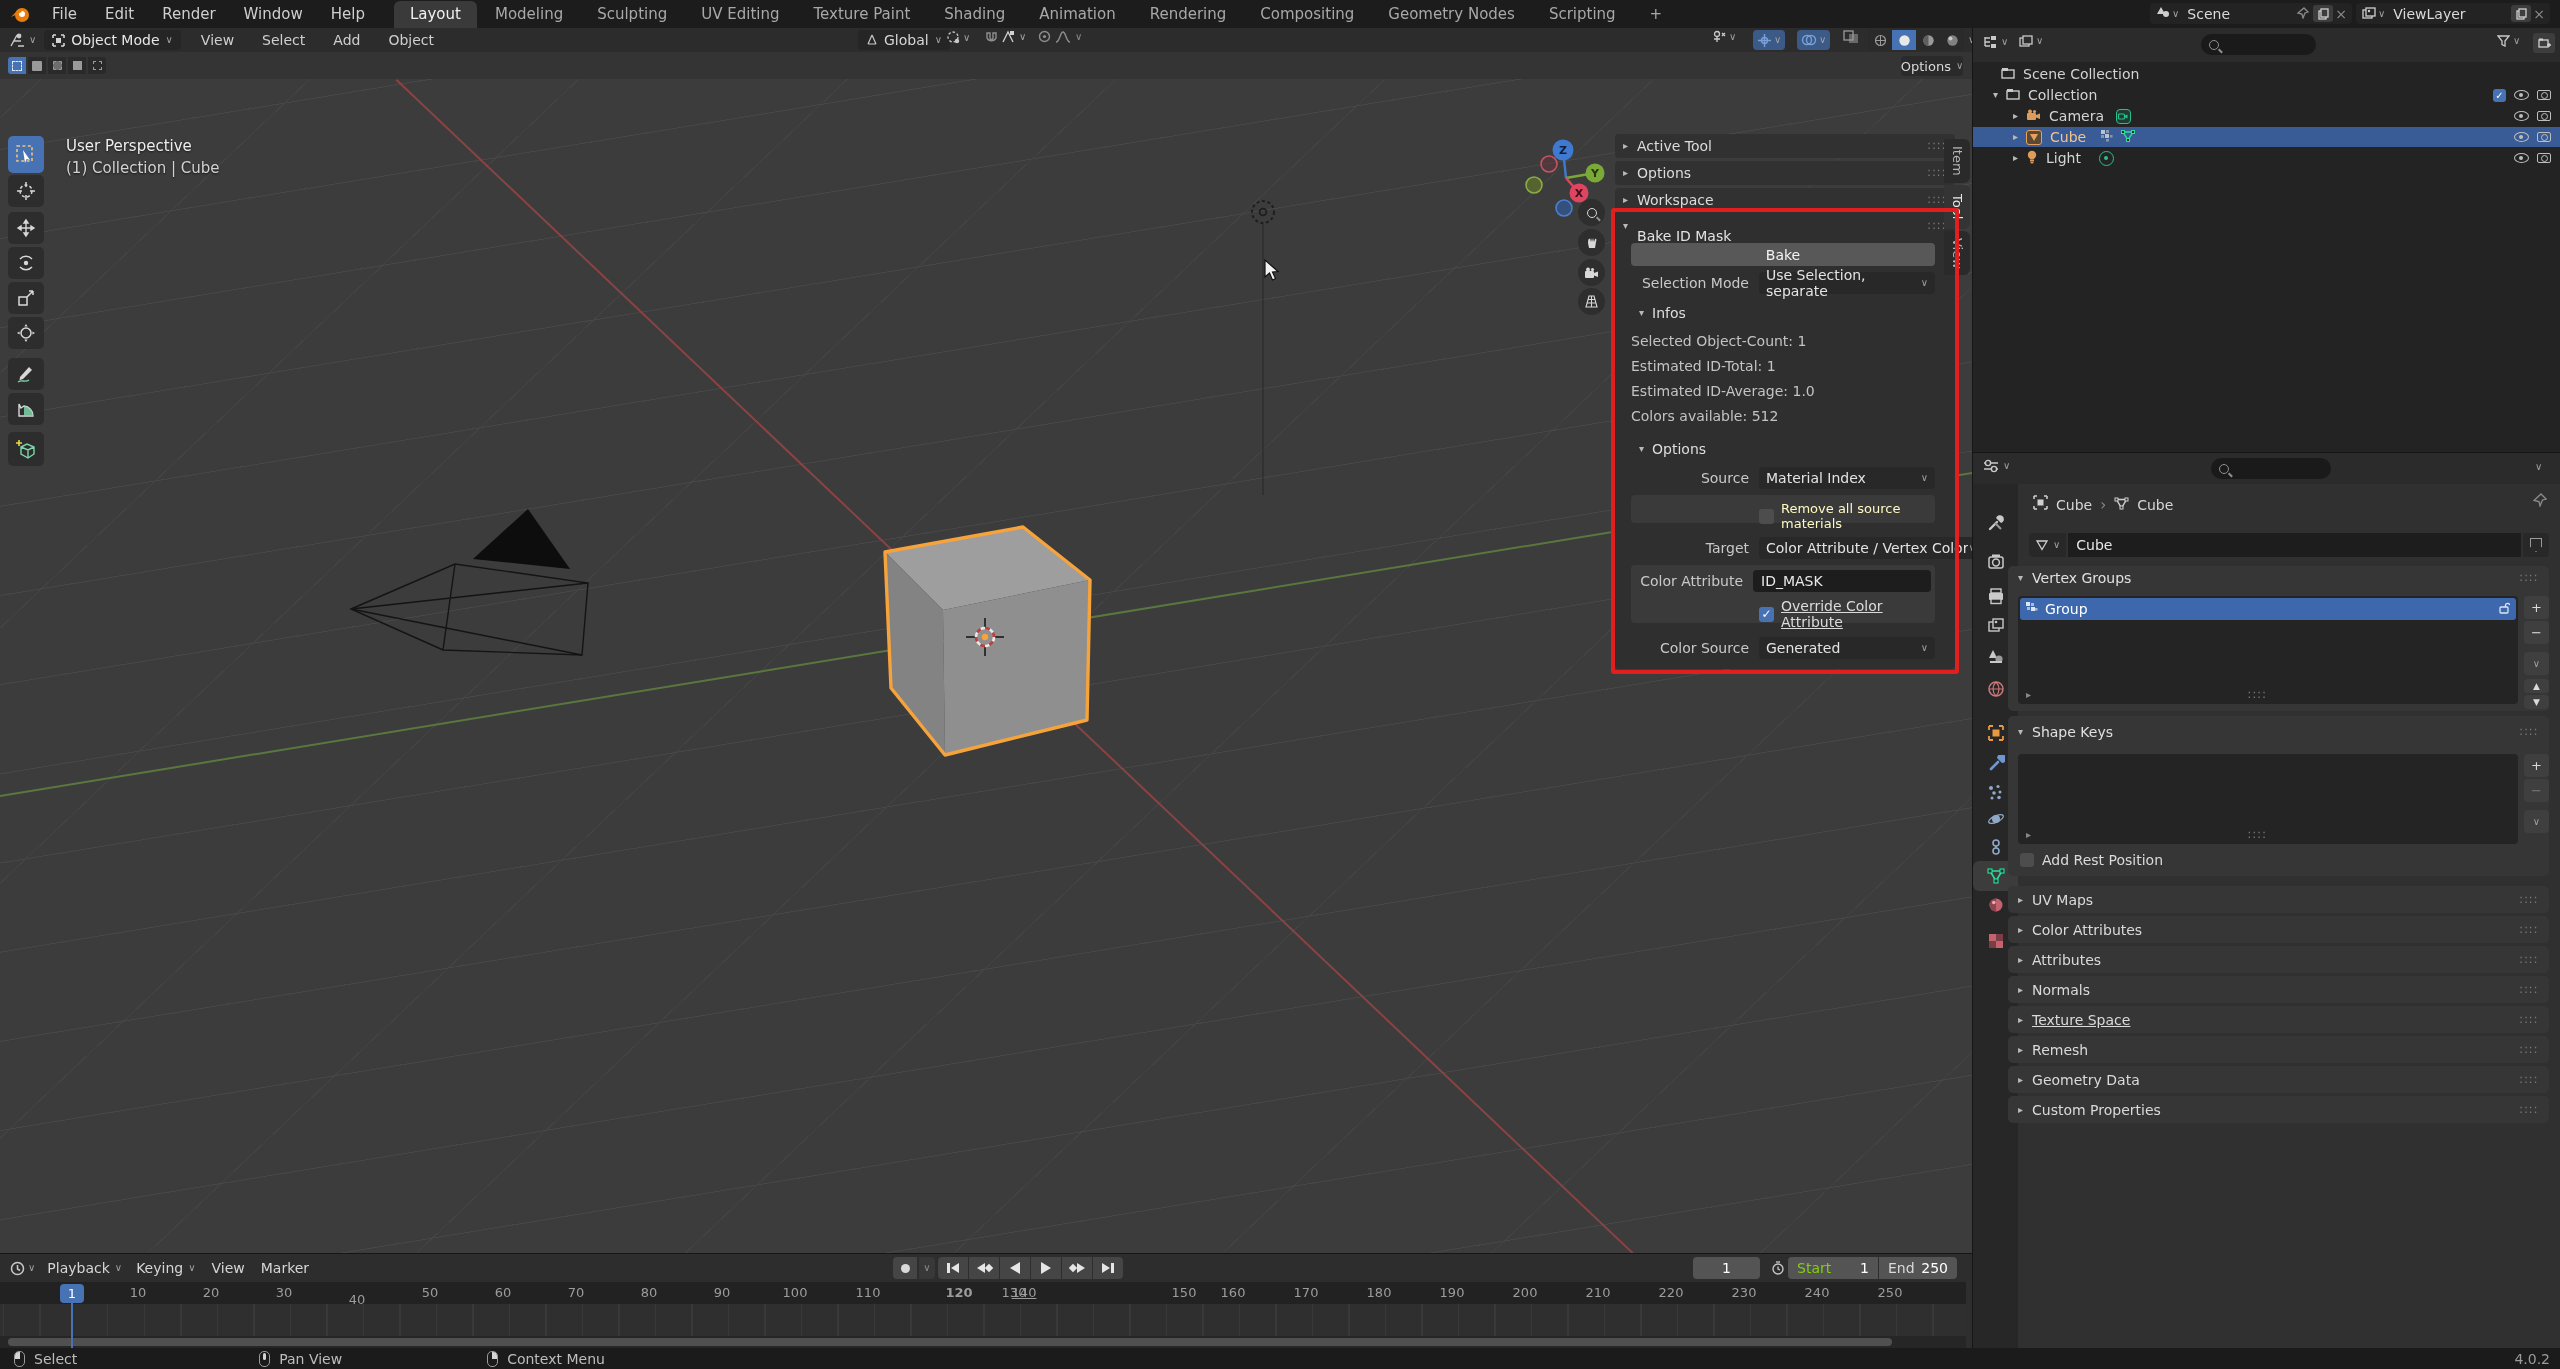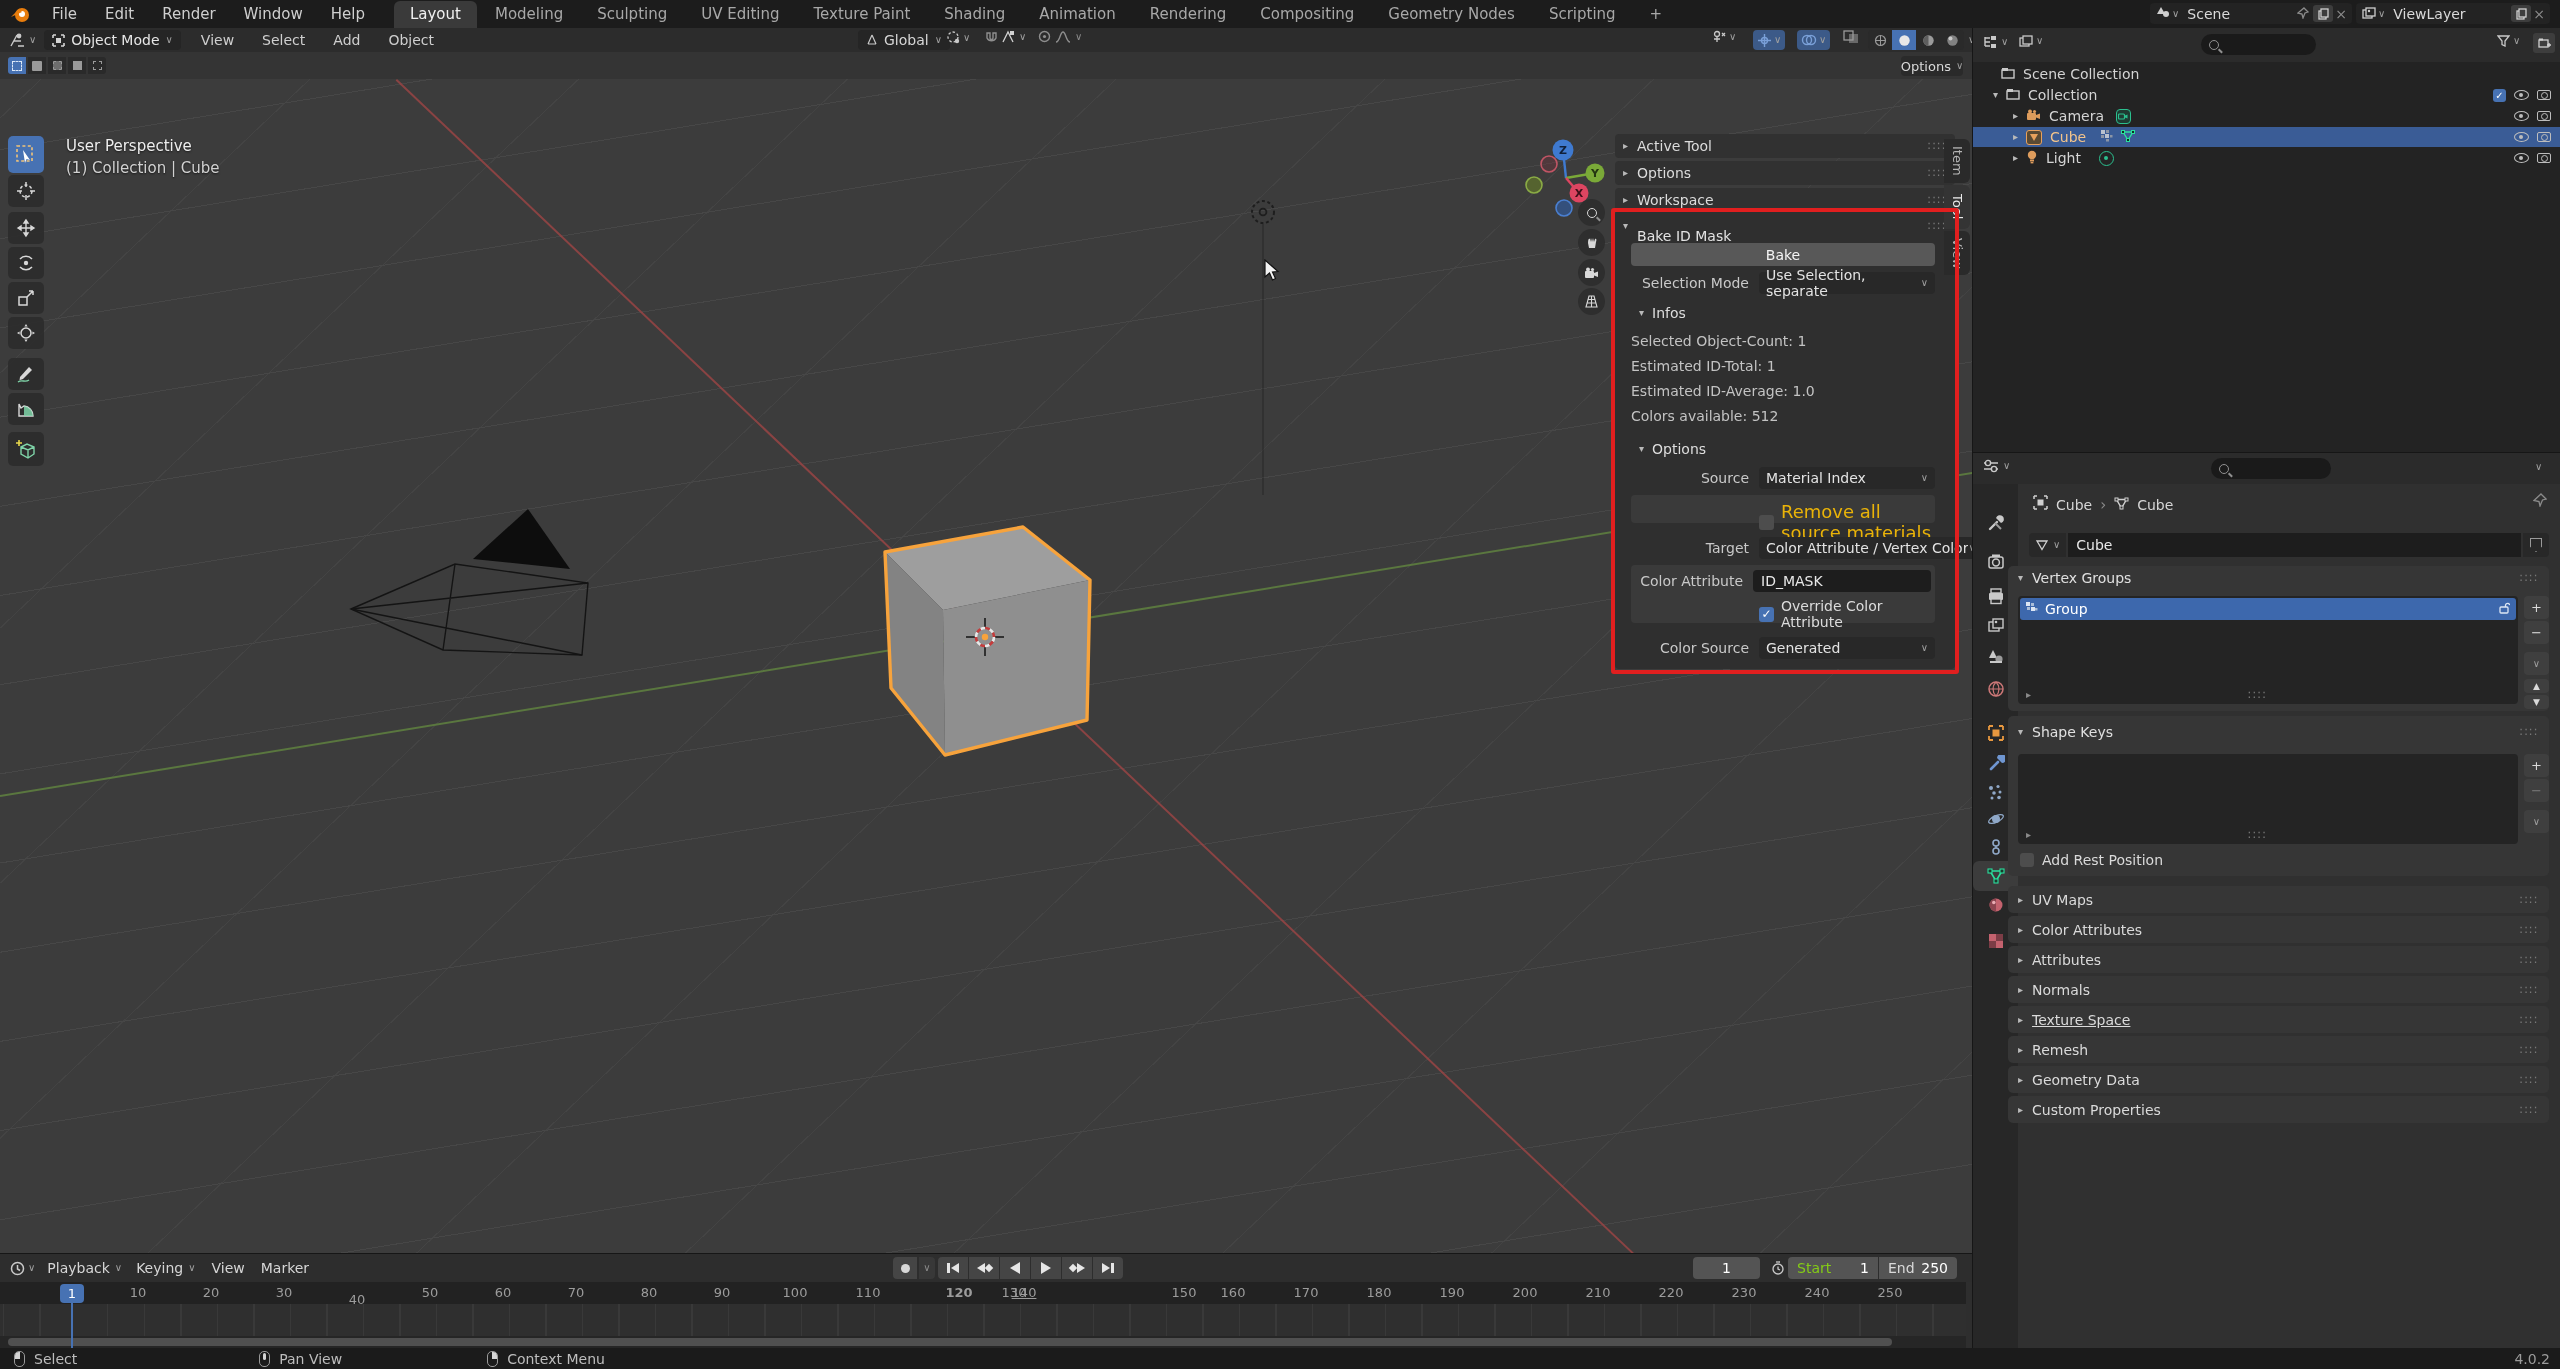--- a/index.html
+++ b/index.html
@@ -342,40 +342,40 @@
       <div class="row" style="top:256px;">
         <span class="lbl">Source</span>
         <span class="ctl ddn">
             <span>Material Index</span>
             <span class="caret">∨</span>
           </span>
       </div>
       <div class="subbox" style="top:284px;height:28px;">
         <div class="flex" style="position:absolute;left:128px;top:6px;gap:7px;">
           <span class="checkbox"></span>
-          <span style="color:#eab308;font-size:18px;">Remove all source materials</span>
+          <span style="color:#fef9c3;font-size:13px;">Remove all source materials</span>
         </div>
       </div>
       <div class="row" style="top:326px;">
         <span class="lbl">Target</span>
         <span class="ctl ddn">
             <span style="white-space:nowrap;overflow:hidden;">Color Attribute / Vertex Color</span>
             <span class="caret">∨</span>
           </span>
       </div>
       <div class="subbox" style="top:354px;height:58px;">
         <div class="flex" style="position:absolute;left:0;top:5px;right:4px;height:22px;">
           <span style="width:122px;text-align:right;padding-right:10px;color:#c9c9c9;font-size:14px;flex:none;">Color Attribute</span>
           <span class="field" style="flex:1;">ID_MASK</span>
         </div>
         <div class="flex" style="position:absolute;left:128px;top:33px;gap:7px;">
           <span class="checkbox on">
               <span>✓</span>
             </span>
-          <span style="color:#dcdcdc;font-size:14px;">Override Color Attribute</span>
+          <span style="color:#dcdcdc;font-size:14px;text-decoration:underline;">Override Color Attribute</span>
         </div>
       </div>
       <div class="row" style="top:426px;">
         <span class="lbl">Color Source</span>
         <span class="ctl ddn">
             <span>Generated</span>
             <span class="caret">∨</span>
           </span>
       </div>
     </div>

